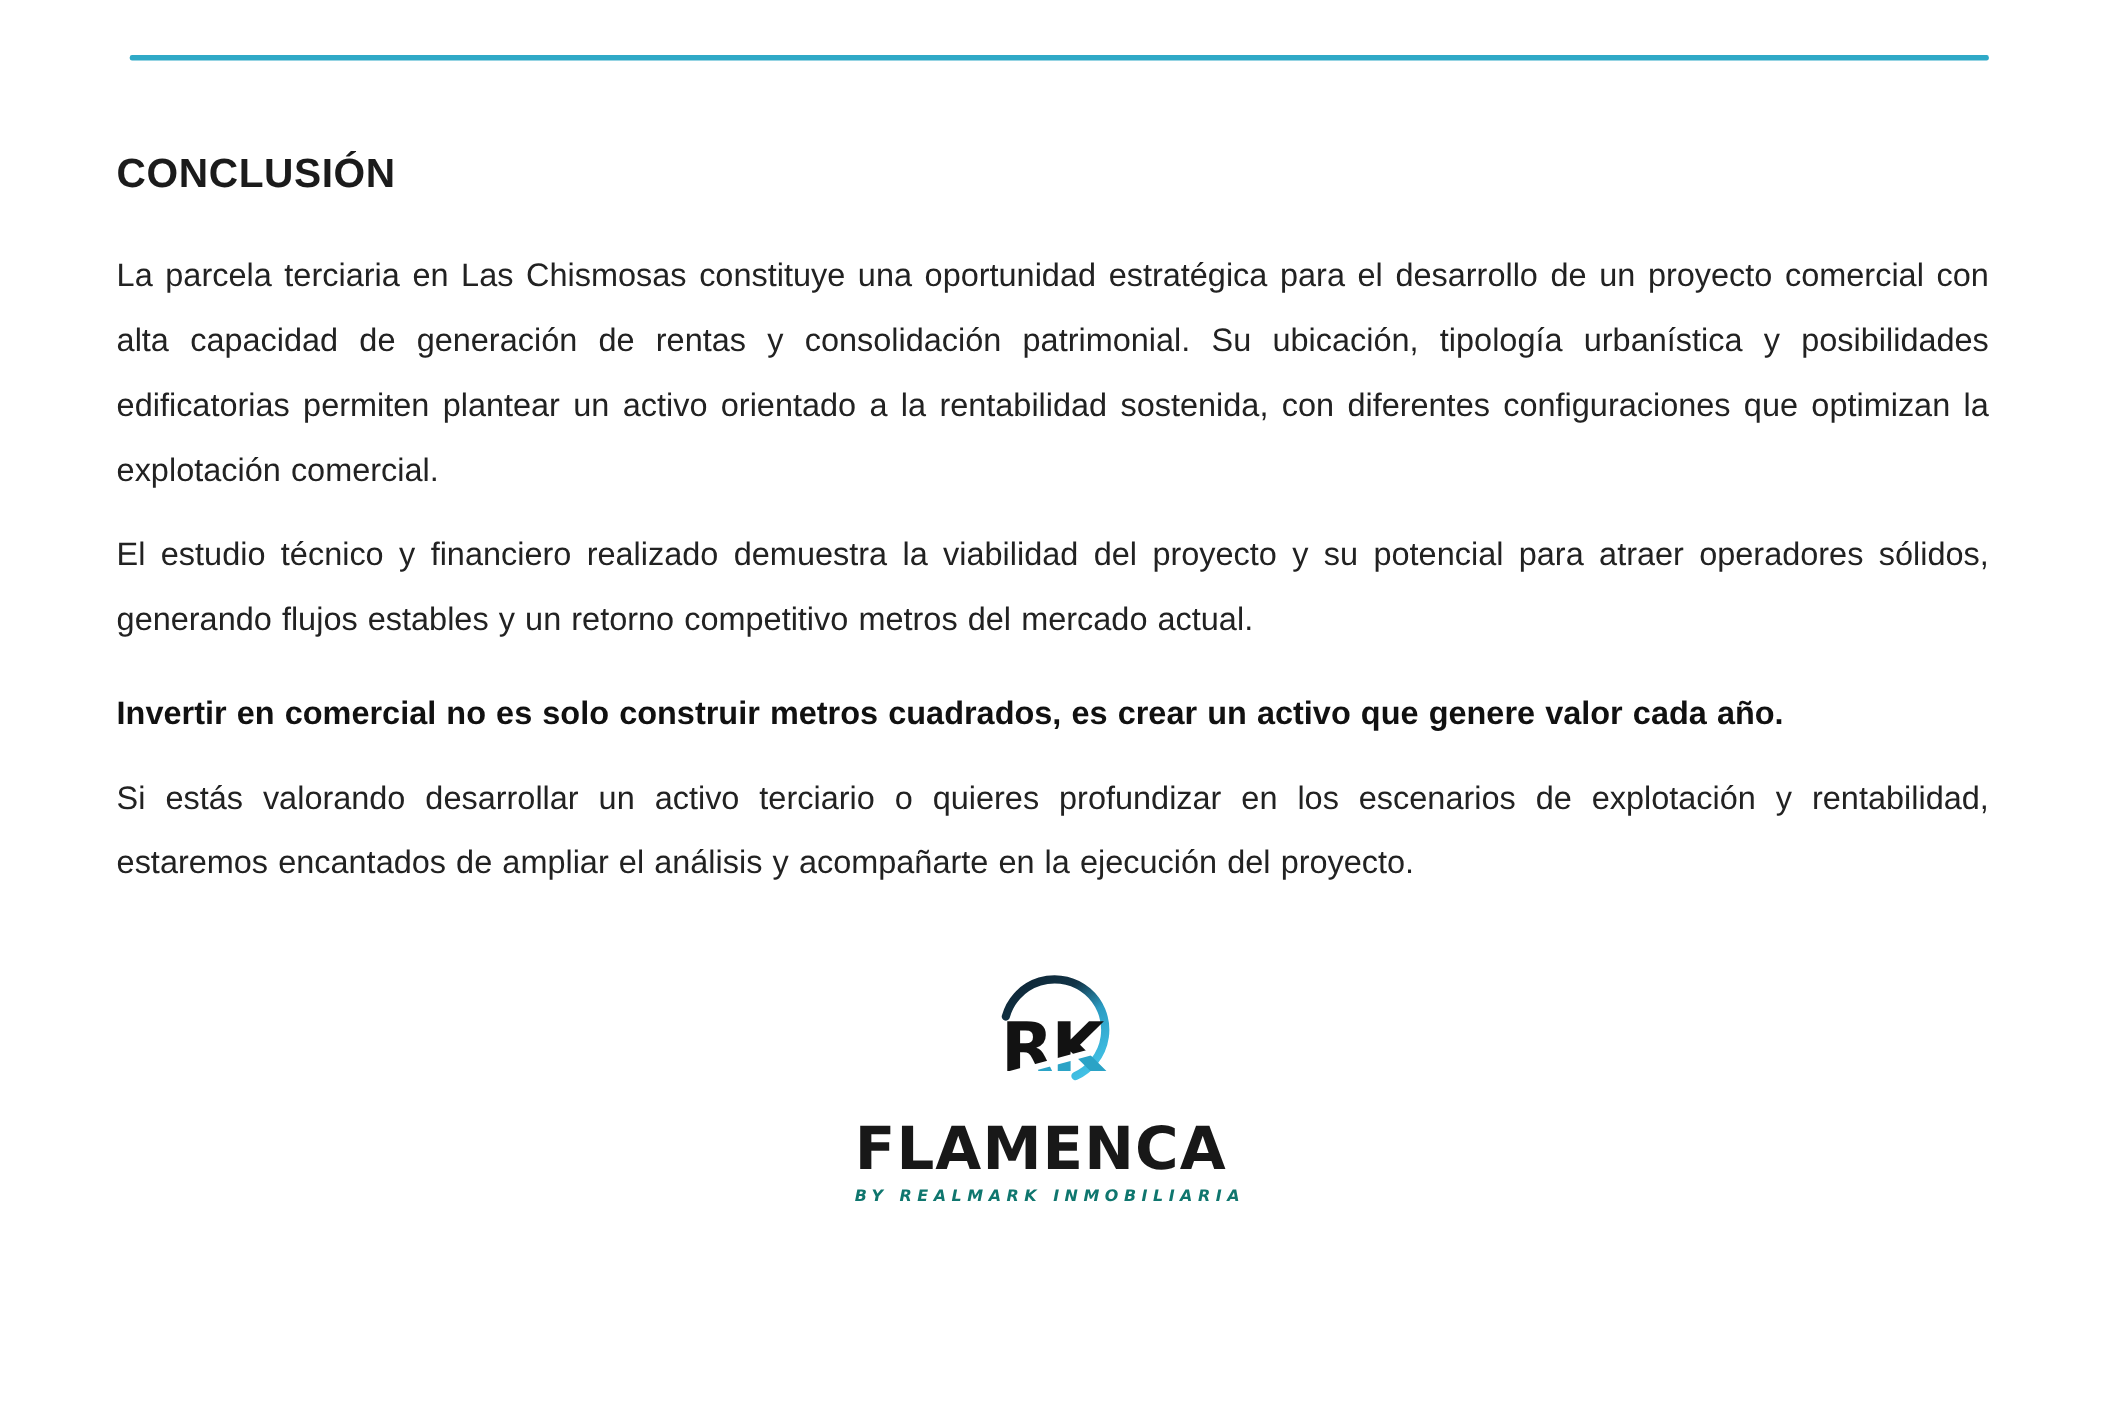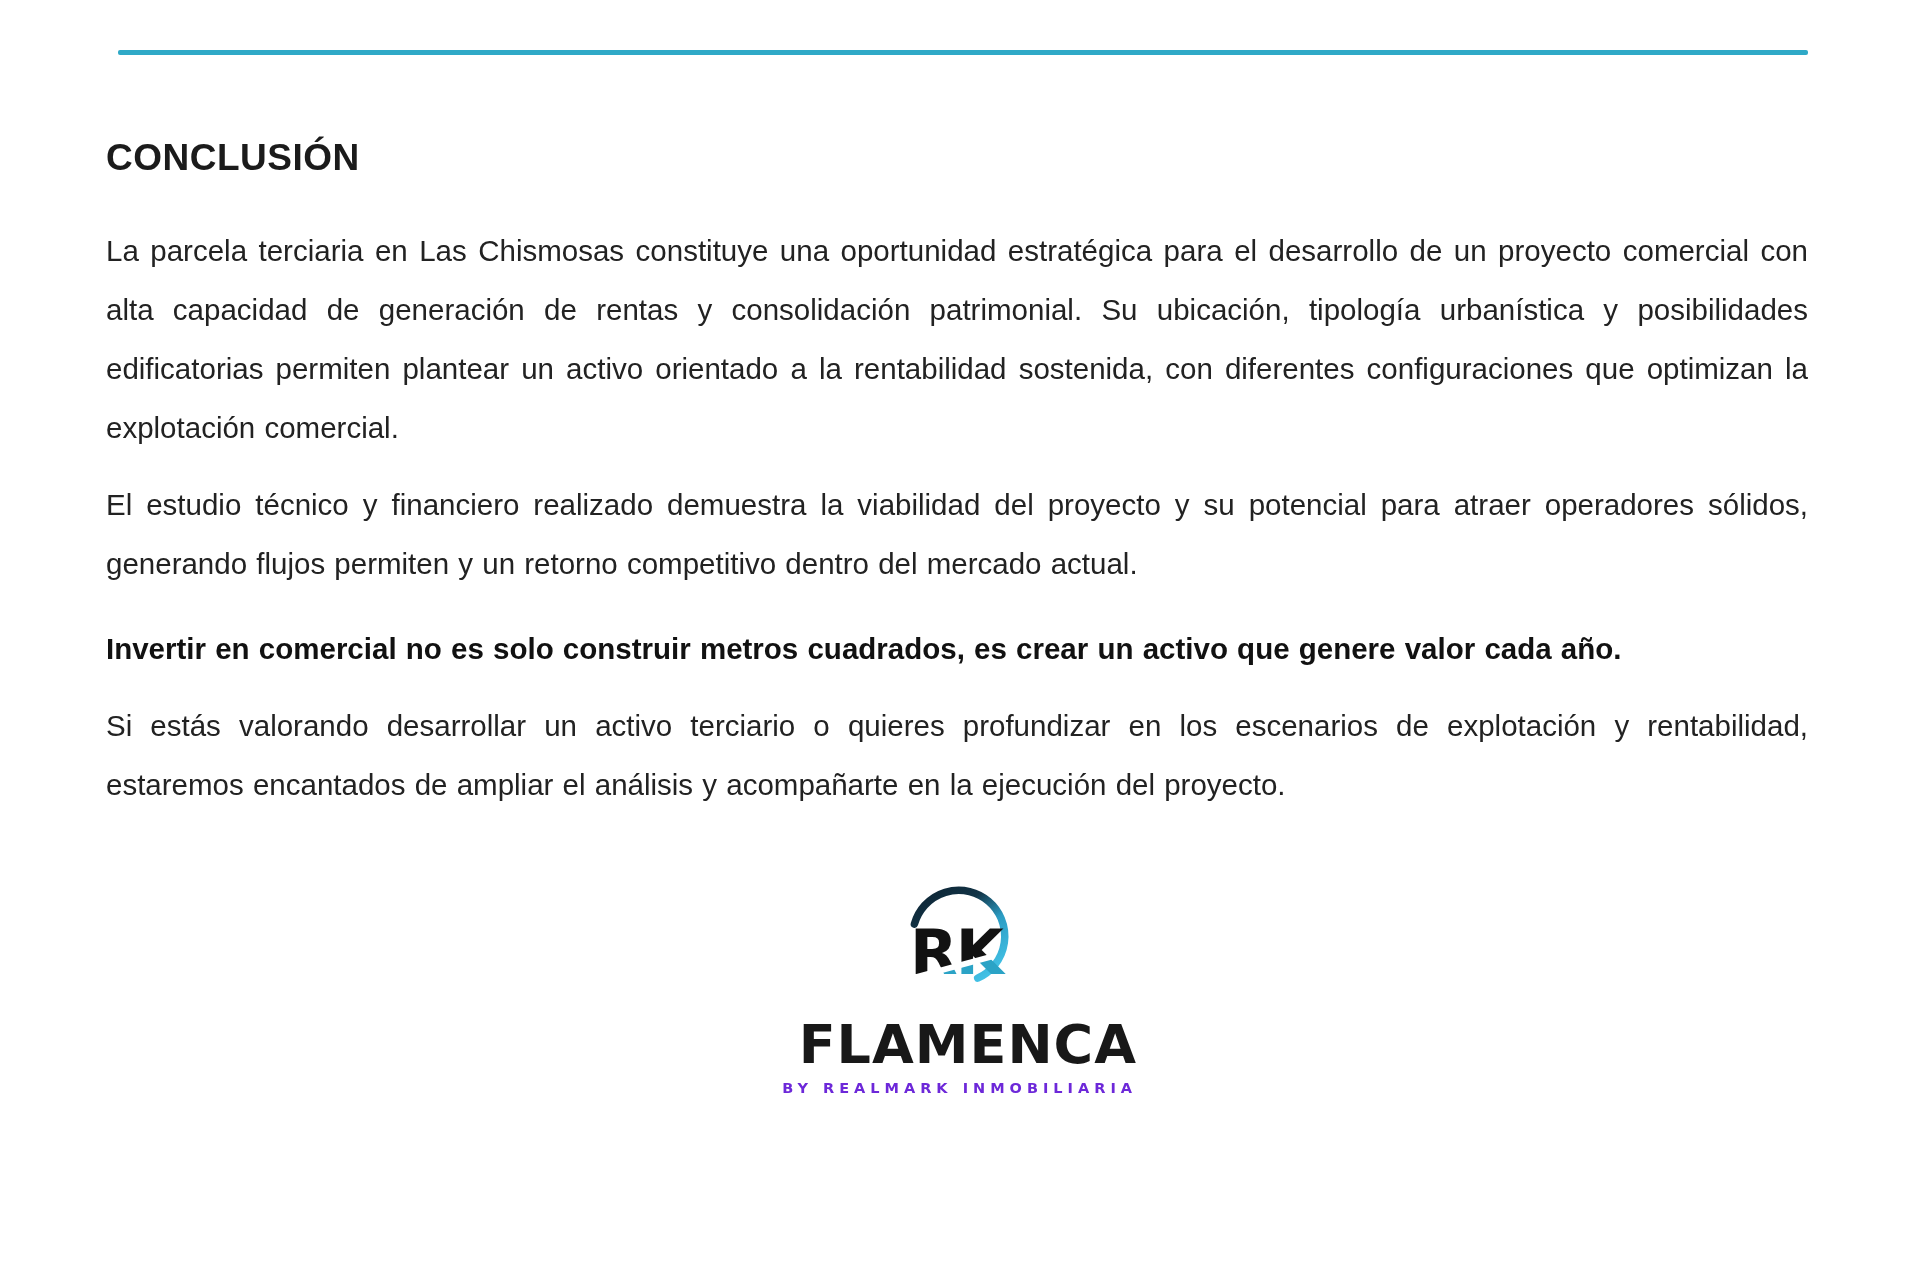--- a/index.html
+++ b/index.html
@@ -38,40 +38,41 @@
   }
   p.para.closing {
     margin-top: 26px;
     font-weight: bold;
     color: #111111;
     text-align: left;
   }
   .logo-block {
     margin: 52px auto 2px;
     width: 360px;
-    text-align: right;
+    text-align: left;
   }
   .logo-mark { display: block; margin: 0 auto; }
   .brand-name {
     font-family: "DejaVu Sans", sans-serif;
     font-weight: bold;
     font-size: 54px;
     line-height: 50px;
     letter-spacing: 1px;
     color: #181818;
     margin-top: 6px;
   }
   .brand-tagline {
     font-family: "DejaVu Sans", sans-serif;
     font-weight: bold;
     font-size: 14.5px;
     letter-spacing: 5px;
-    color: #6d28d9;
+    color: #0f766e;
     margin-top: 10px;
     white-space: nowrap;
+    font-style: italic;
   }
   .rk-text {
     font-family: "DejaVu Sans", sans-serif;
     font-weight: bold;
     font-size: 62px;
     letter-spacing: -2px;
   }
 </style>
 </head>
 <body>
@@ -79,21 +80,21 @@
 <div class="page">
 
   <div class="top-rule" style="background:#2fa9c7;"></div>
 
   <div class="content">
 
     <h1 class="heading">CONCLUSIÓN</h1>
 
     <div class="body-copy">
       <p class="para">La parcela terciaria en Las Chismosas constituye una oportunidad estratégica para el desarrollo de un proyecto comercial con alta capacidad de generación de rentas y consolidación patrimonial. Su ubicación, tipología urbanística y posibilidades edificatorias permiten plantear un activo orientado a la rentabilidad sostenida, con diferentes configuraciones que optimizan la explotación comercial.</p>
-      <p class="para">El estudio técnico y financiero realizado demuestra la viabilidad del proyecto y su potencial para atraer operadores sólidos, generando flujos permiten y un retorno competitivo dentro del mercado actual.</p>
+      <p class="para">El estudio técnico y financiero realizado demuestra la viabilidad del proyecto y su potencial para atraer operadores sólidos, generando flujos estables y un retorno competitivo metros del mercado actual.</p>
       <p class="para closing">Invertir en comercial no es solo construir metros cuadrados, es crear un activo que genere valor cada año.</p>
       <p class="para">Si estás valorando desarrollar un activo terciario o quieres profundizar en los escenarios de explotación y rentabilidad, estaremos encantados de ampliar el análisis y acompañarte en la ejecución del proyecto.</p>
     </div>
 
     <div class="logo-block">
 
       <svg class="logo-mark" width="170" height="148" viewBox="0 0 170 148">
         <defs>
           <linearGradient id="swooshGrad" x1="40" y1="14" x2="112" y2="120" gradientUnits="userSpaceOnUse">
             <stop offset="0" stop-color="#0b1e2c"></stop>

